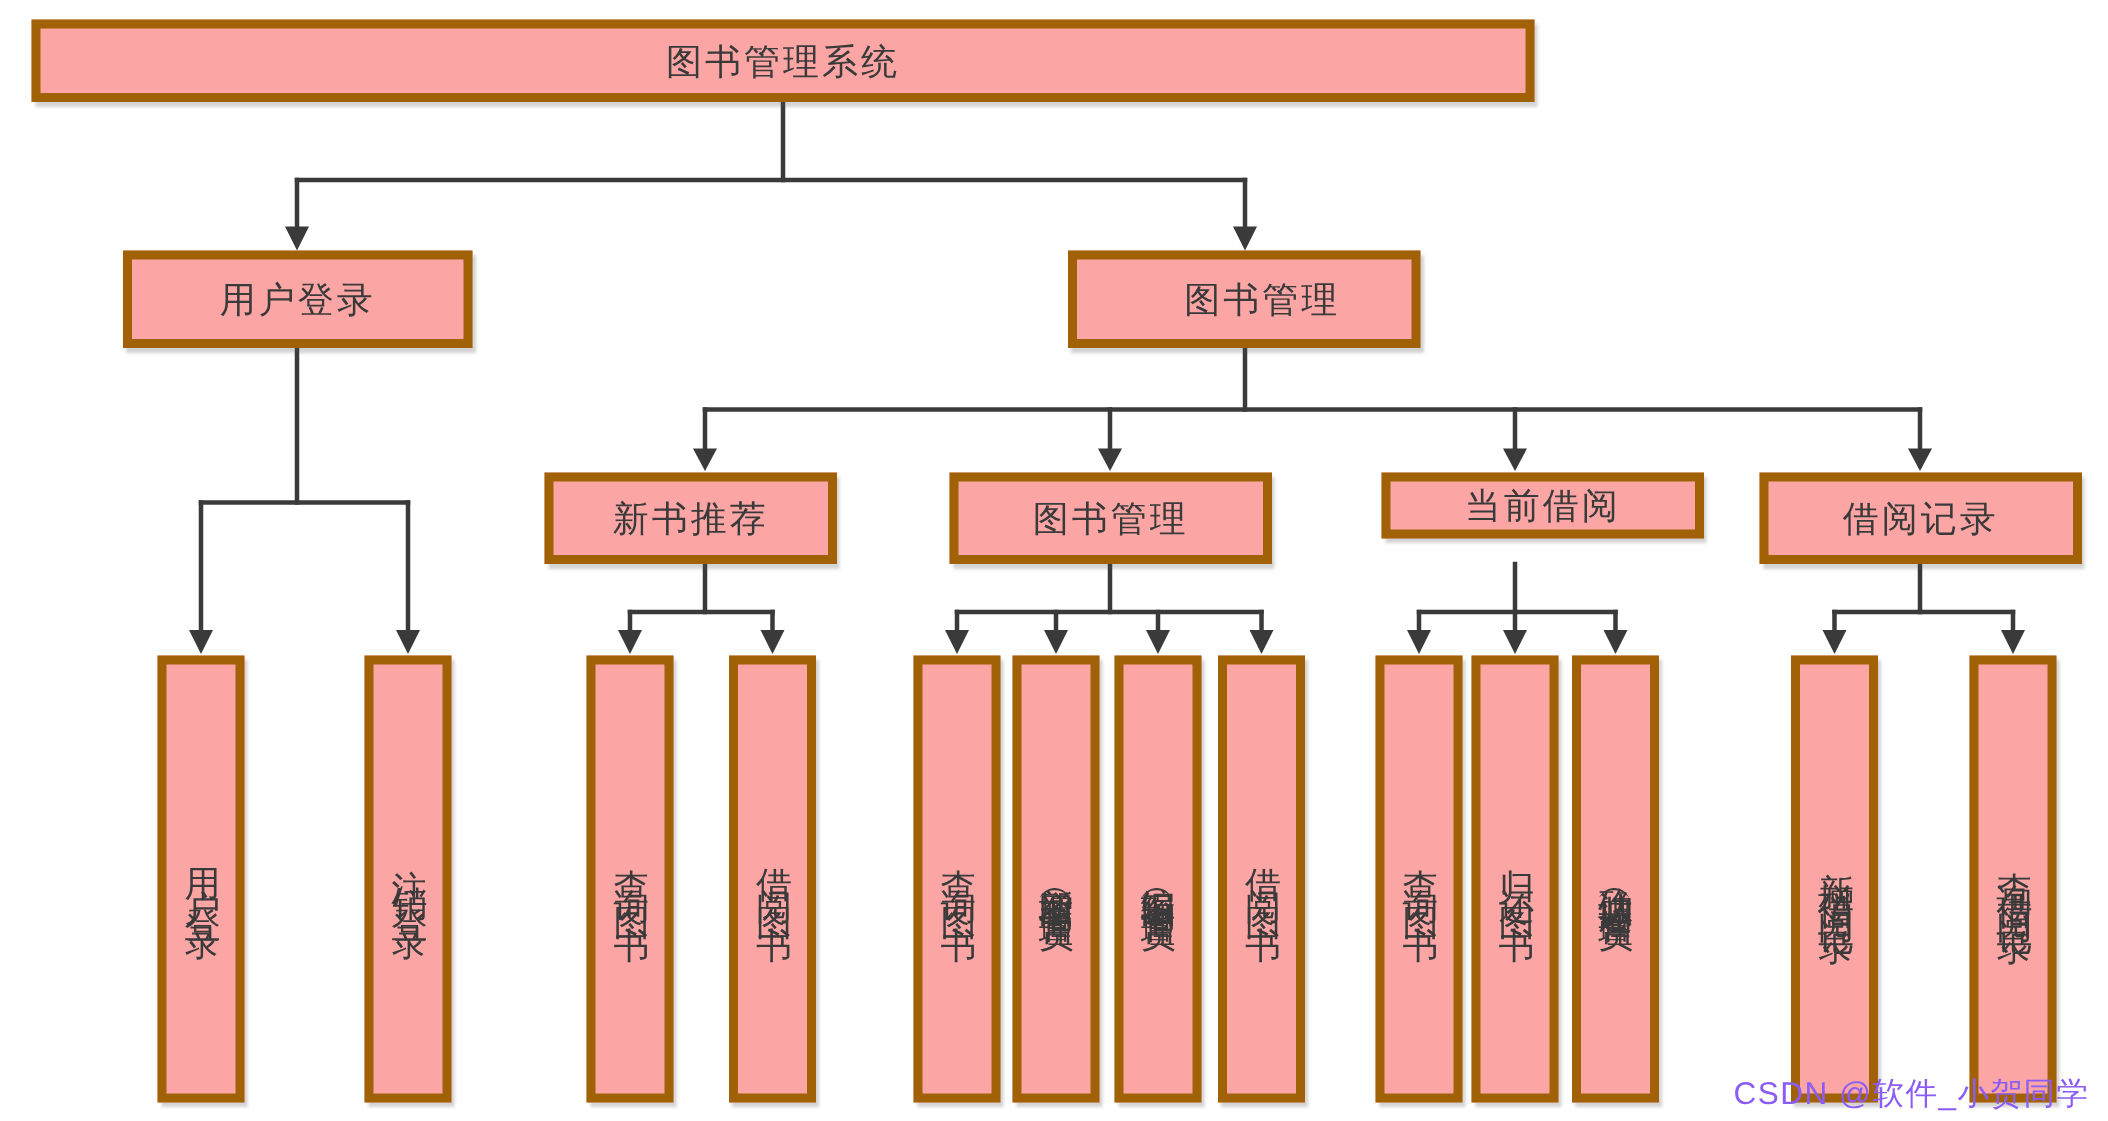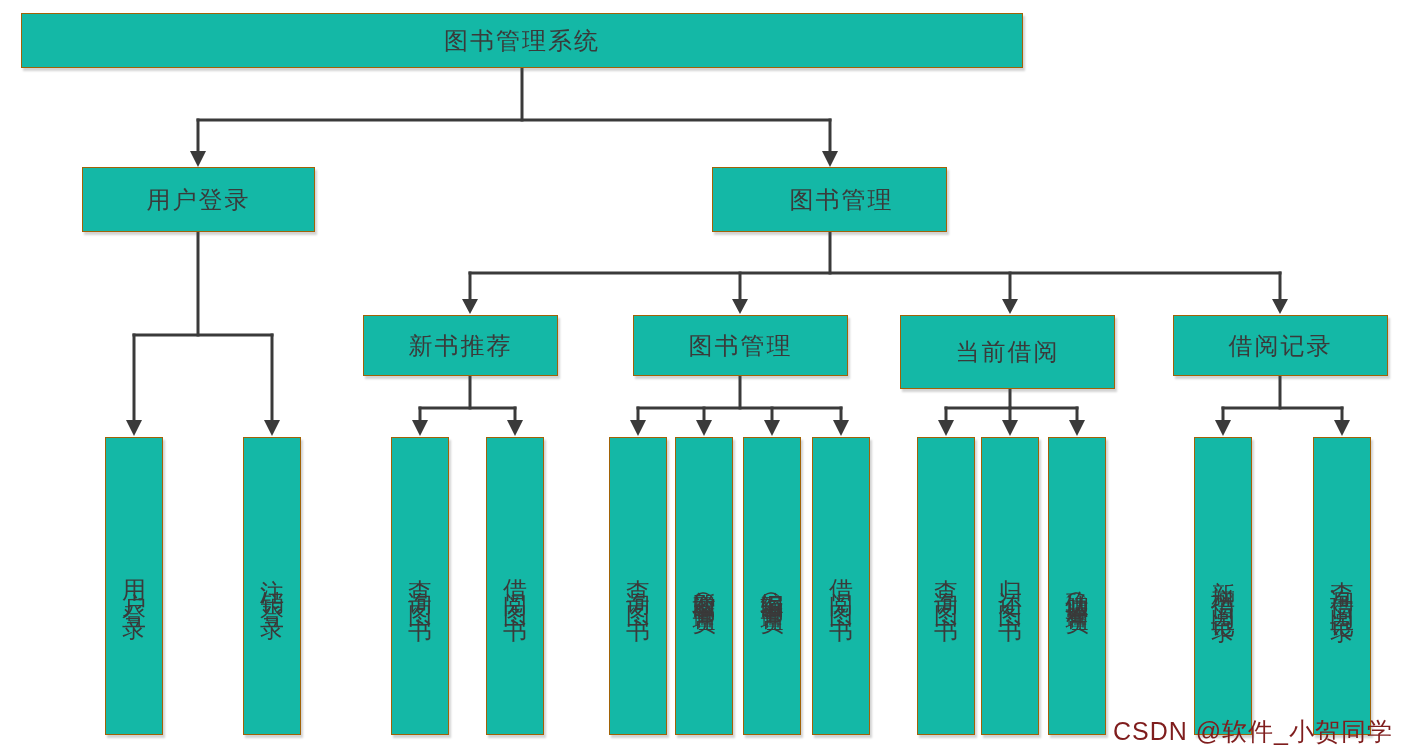--- a/index.html
+++ b/index.html
@@ -9,22 +9,22 @@
     background: #ffffff;
     font-family: "Liberation Sans", sans-serif;
     position: relative;
     overflow: hidden;
     color: #3a3a3a;
   }
   .stage { position: absolute; left: 0; top: 0; width: 1405px; height: 747px; }
   svg.connectors { position: absolute; left: 0; top: 0; z-index: 1; }
   .node {
     position: absolute;
-    background: #14b8a6;
-    border: 1px solid #a16207;
+    background: #fca5a5;
+    border: 6px solid #a16207;
     display: flex;
     align-items: center;
     justify-content: center;
     z-index: 2;
     box-shadow: 2px 3px 2px rgba(80,80,80,0.25);
   }
   .hbox span {
     font-size: 24px;
     letter-spacing: 2px;
     white-space: nowrap;
@@ -37,43 +37,43 @@
     line-height: 1;
   }
   .vbox span.len6 { letter-spacing: 8px; }
   .vbox span.len9 { font-size: 23px; letter-spacing: 3px; }
   
   .n-root  { left: 21px;   top: 13px;  width: 1002px; height: 55px; }
   .n-login { left: 82px;   top: 167px; width: 233px;  height: 65px; }
   .n-mgmt  { left: 712px;  top: 167px; width: 235px;  height: 65px; padding-left: 24px; }
   .n-sec0  { left: 363px;  top: 315px; width: 195px;  height: 61px; }
   .n-sec1  { left: 633px;  top: 315px; width: 215px;  height: 61px; }
-  .n-sec2  { left: 900px;  top: 315px; width: 215px;  height: 74px; }
+  .n-sec2  { left: 921px;  top: 315px; width: 215px;  height: 44px; }
   .n-sec3  { left: 1173px; top: 315px; width: 215px;  height: 61px; }
   .vbox    { top: 437px; height: 298px; width: 58px; }
   .l-0  { left: 105px; }
   .l-1  { left: 243px; }
   .l-2  { left: 391px; }
   .l-3  { left: 486px; }
   .l-4  { left: 609px; }
   .l-5  { left: 675px; }
   .l-6  { left: 743px; }
   .l-7  { left: 812px; }
   .l-8  { left: 917px; }
   .l-9  { left: 981px; }
   .l-10 { left: 1048px; }
   .l-11 { left: 1194px; }
   .l-12 { left: 1313px; }
   .watermark {
     position: absolute;
     right: 12px;
     top: 715px;
     z-index: 3;
-    font-size: 25px;
-    color: #7f1d1d;
+    font-size: 21px;
+    color: #8b5cf6;
     letter-spacing: 1px;
     white-space: nowrap;
   }
 </style>
 </head>
 <body>
 
 <div class="stage">
 
   <svg class="connectors" width="1405" height="747" viewBox="0 0 1405 747" stroke="#3a3a3a" stroke-width="3" fill="#3a3a3a" stroke-linecap="square">

